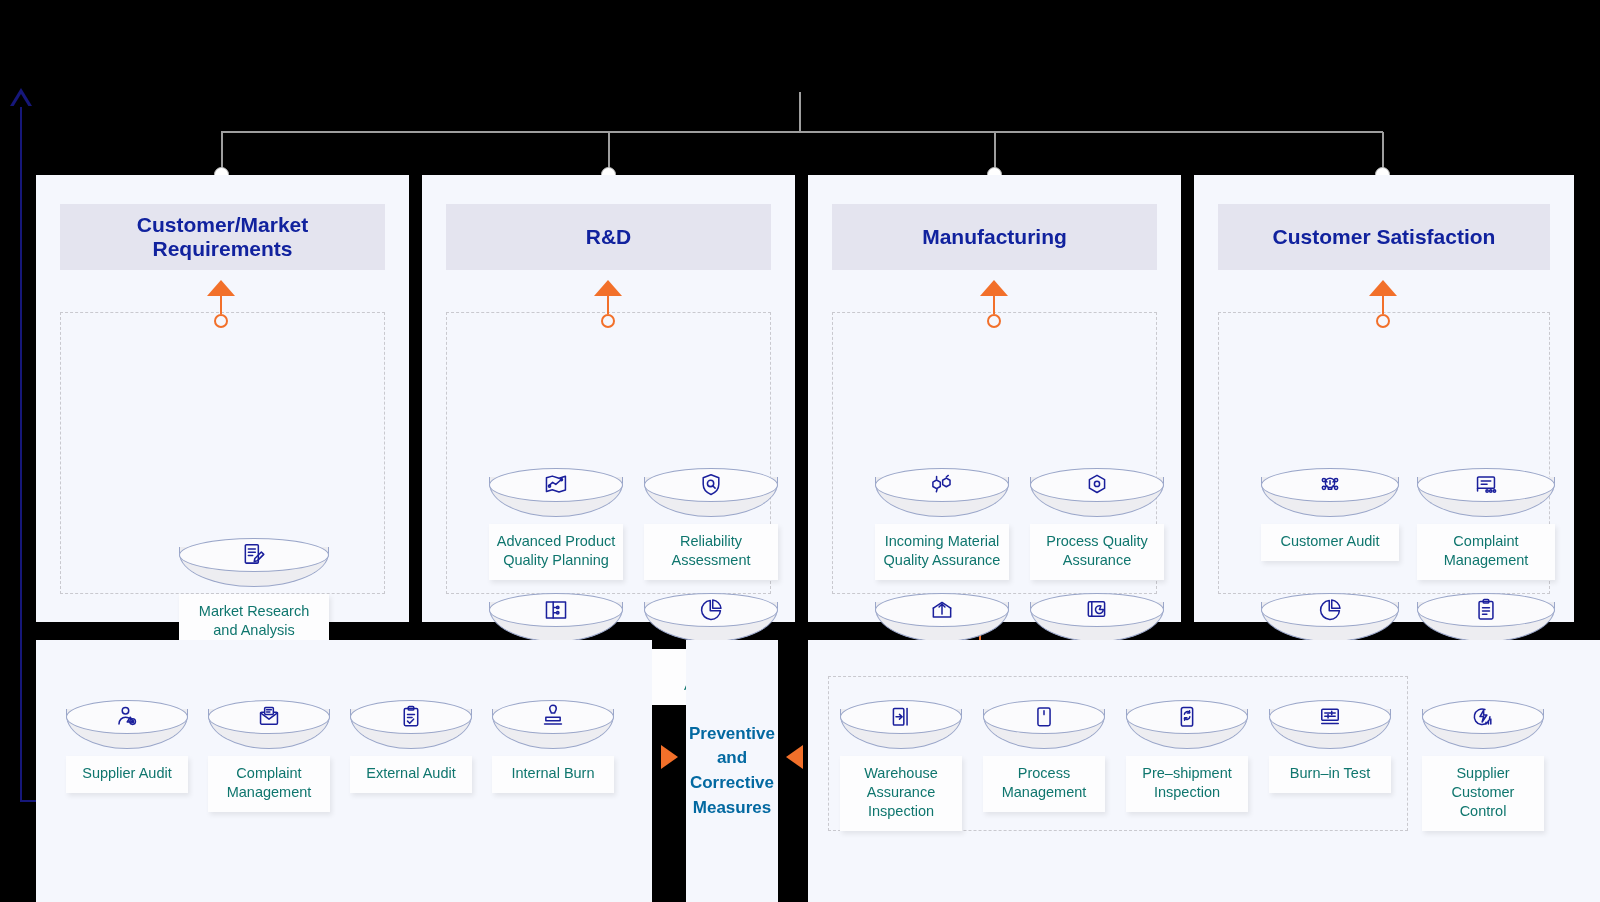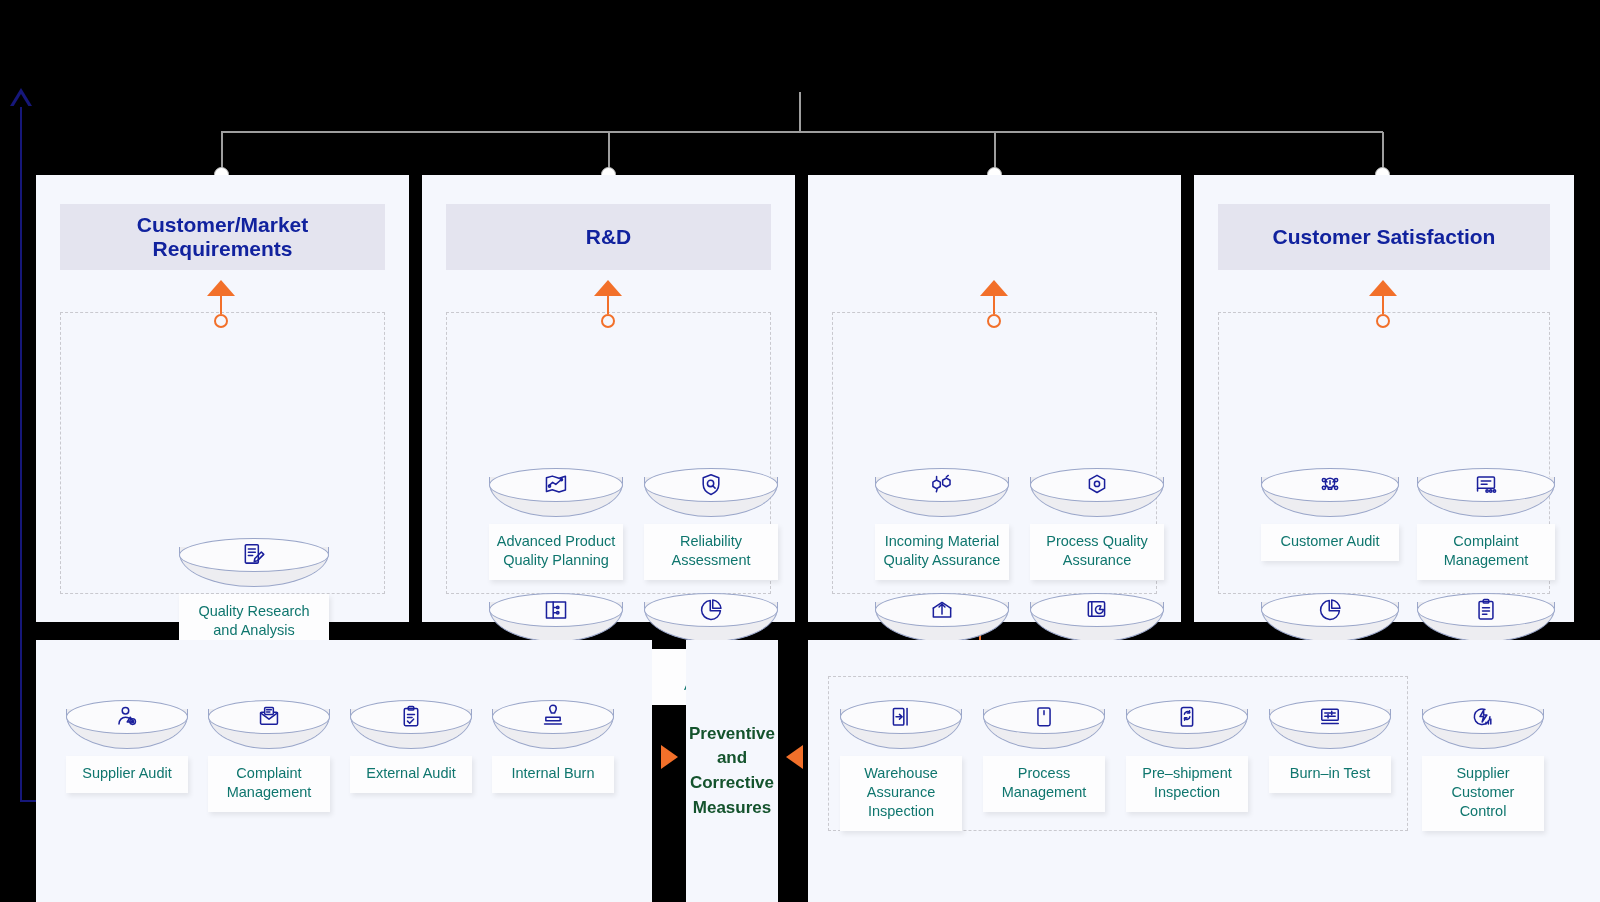--- a/index.html
+++ b/index.html
@@ -108,21 +108,21 @@
     white-space: pre-line;
   }
 
   
   .bot-panel { position: absolute; background: #f5f7fd; }
   .bot-left  { left: 36px;  top: 640px; width: 616px; height: 262px; }
   .bot-mid   { left: 686px; top: 640px; width: 92px;  height: 262px;
                display: flex; align-items: center; justify-content: center; }
   .bot-right { left: 808px; top: 640px; width: 792px; height: 262px; }
   .bot-mid-text {
-    color: #14532d; font-size: 17px; font-weight: bold; text-align: center;
+    color: #0369a1; font-size: 17px; font-weight: bold; text-align: center;
     line-height: 1.45; white-space: pre-line;
   }
   .bot-right-dash {
     position: absolute; left: 20px; top: 36px; width: 580px; height: 155px;
     border: 1.5px dashed #c9c9cf;
   }
 
   
   .tri-right {
     position: absolute; left: 661px; top: 745px; width: 0; height: 0;
@@ -187,21 +187,21 @@
               <div class="cyl-body"></div>
               <div class="cyl-top"></div>
               <div class="cyl-icon">
                 <svg width="26" height="26" viewBox="0 0 24 24" fill="none" stroke="#1a1f9c" stroke-width="1.4" stroke-linecap="round" stroke-linejoin="round">
                   <rect x="4" y="2.5" width="12" height="17" rx="1"></rect>
                   <path d="M6.8 6.5h6.4M6.8 9.5h6.4M6.8 12.5h4"></path>
                   <path d="M18.8 9.2l2.2 2.2-6 6-2.8.6.6-2.8z"></path>
                 </svg>
               </div>
             </div>
-            <div class="node-label">Quality Research
+            <div class="node-label">Market Research
 and Analysis</div>
           </div>
         </div>
       </div>
       <div class="col-card" style="left: 422px; width: 373px;">
         <div class="col-head">
           <div class="col-head-text" style="white-space: pre-line;">R&amp;D</div>
         </div>
         <div class="col-body">
           <div class="node" style="left: 42px; top: 155px; width: 134px;">
@@ -261,20 +261,23 @@
                   <path d="M13.6 2.8a8.6 8.6 0 0 1 7.6 7.6h-7.6z"></path>
                 </svg>
               </div>
             </div>
             <div class="node-label">Failure
 Analysis</div>
           </div>
         </div>
       </div>
       <div class="col-card" style="left: 808px; width: 373px;">
+        <div class="col-head">
+          <div class="col-head-text" style="white-space: pre-line;">Manufacturing</div>
+        </div>
         <div class="col-body">
           <div class="node" style="left: 197px; top: 155px; width: 134px;">
             <div class="cyl">
               <div class="cyl-body"></div>
               <div class="cyl-top"></div>
               <div class="cyl-icon">
                 <svg width="26" height="26" viewBox="0 0 24 24" fill="none" stroke="#1a1f9c" stroke-width="1.4" stroke-linecap="round" stroke-linejoin="round">
                   <path d="M12 3.1l7 4v7.8l-7 4-7-4V7.1z"></path>
                   <circle cx="12" cy="11" r="2.4"></circle>
                 </svg>

